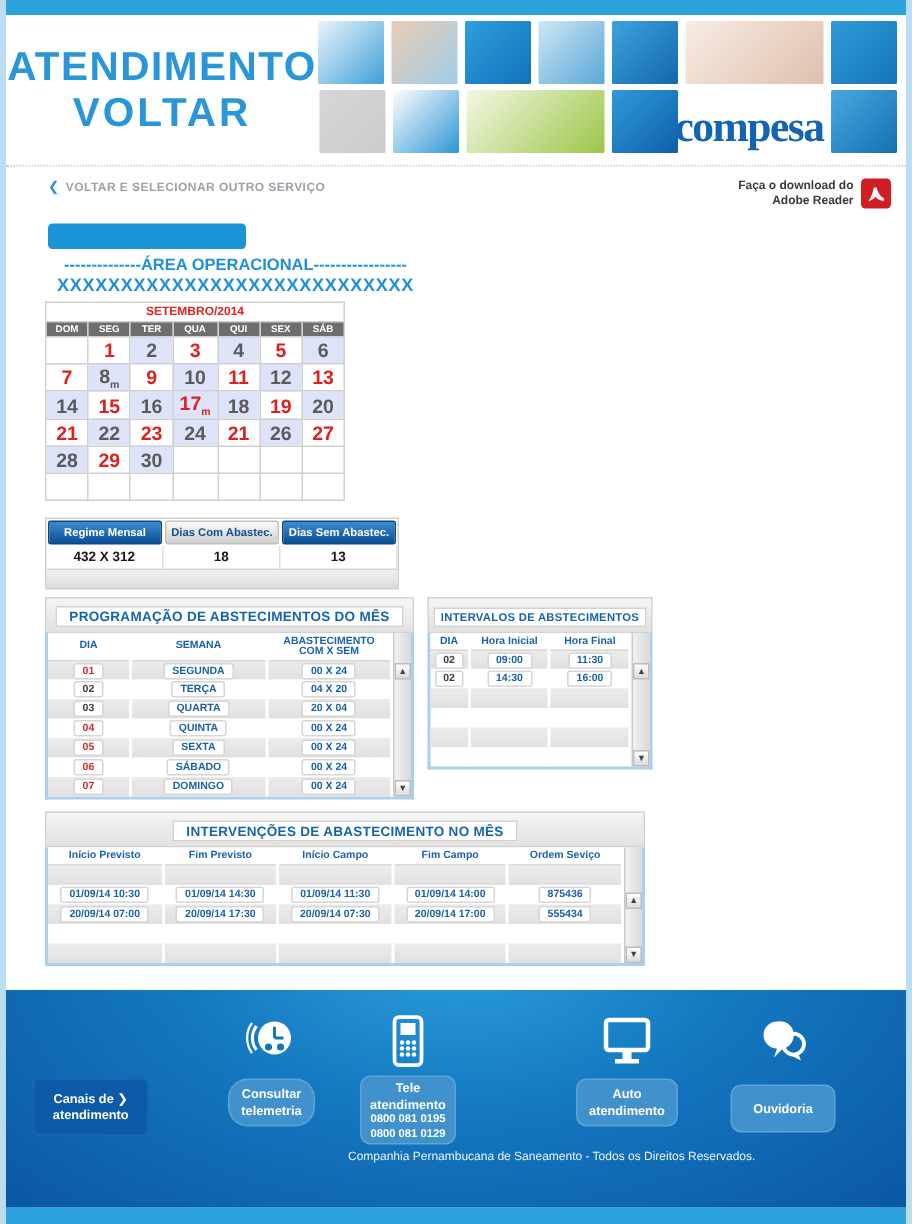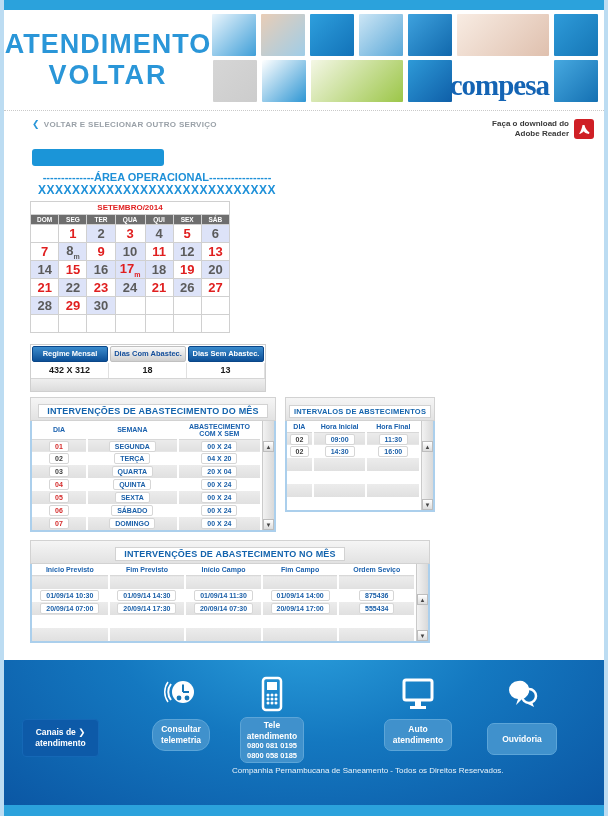--- a/index.html
+++ b/index.html
@@ -231,21 +231,21 @@
         <div class="sumval">432 X 312</div>
         <div class="sumval">18</div>
         <div class="sumval">13</div>
       </div>
     <div class="sumfoot"></div>
   </div>
 
   <div class="twocol">
     <div style="width:246px;">
       <div class="section-band">
-        <span class="section-title">INTERVENÇÕES DE ABASTECIMENTO DO MÊS</span>
+        <span class="section-title">PROGRAMAÇÃO DE ABSTECIMENTOS DO MÊS</span>
       </div>
       <div class="tblwrap">
         <table class="dtable" style="width:232px;">
           <thead>
               <tr id="proghead">
                 <th style="width: 56px;">
                   <div>DIA</div>
                 </th>
                 <th style="width: 92px;">
                   <div>SEMANA</div>
@@ -451,21 +451,21 @@
           <circle cx="11" cy="27" r="1.5"></circle>
             <circle cx="15" cy="27" r="1.5"></circle>
             <circle cx="19" cy="27" r="1.5"></circle>
         </g>
       </svg>
     </div>
     <div class="fbtn" style="left:236px; top:57px; width:64px; height:46px;">
       <div>Tele</div>
       <div>atendimento</div>
       <div class="fnum">0800 081 0195</div>
-      <div class="fnum">0800 058 0185</div>
+      <div class="fnum">0800 081 0129</div>
     </div>
 
     <div class="ficon" style="left:394px;">
       <svg width="36" height="34" viewBox="0 0 36 34">
         <rect x="4" y="3" width="28" height="20" rx="2" fill="none" stroke="#fff" stroke-width="3"></rect>
         <rect x="15" y="24" width="6" height="5" fill="#fff"></rect>
         <rect x="10" y="29" width="16" height="3" fill="#fff"></rect>
       </svg>
     </div>
     <div class="fbtn" style="left:380px; top:59px; width:68px; height:32px;">

